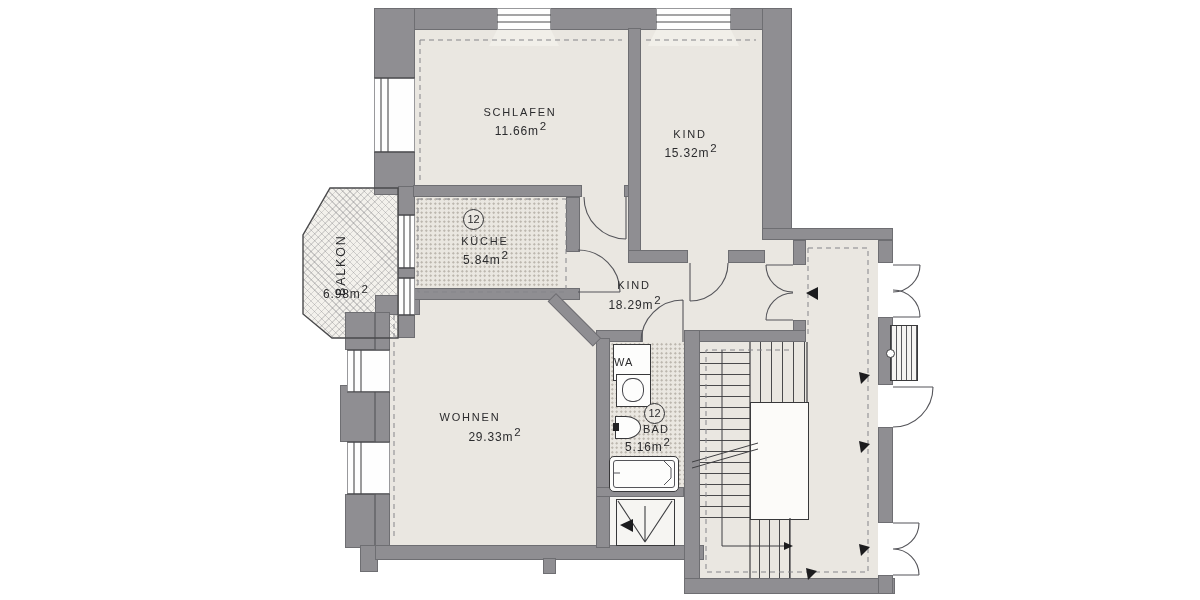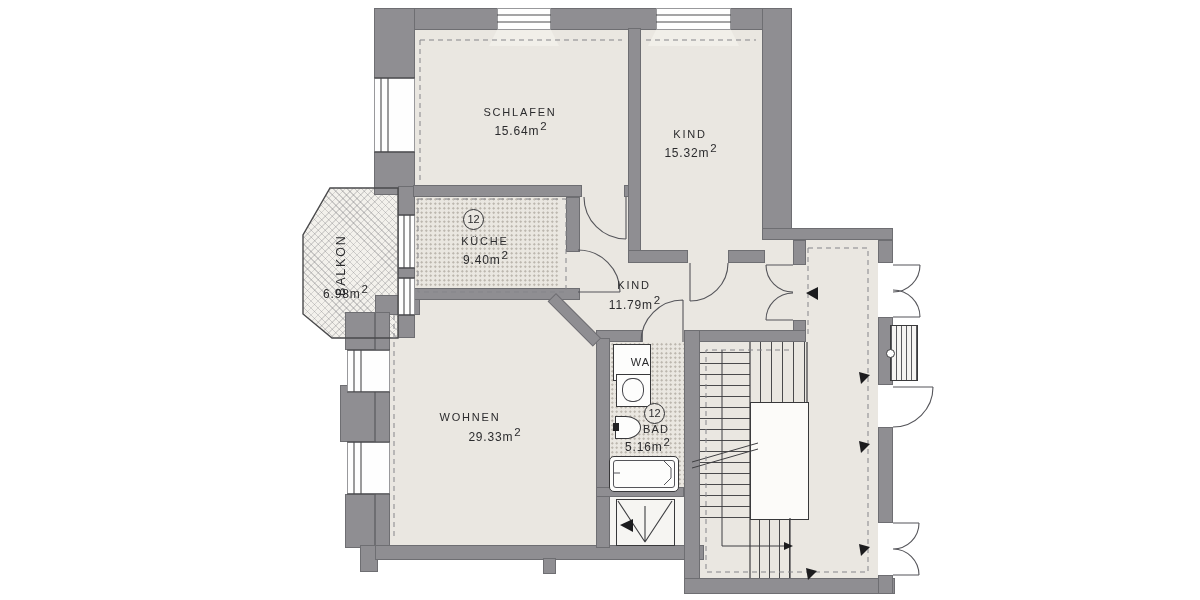--- a/index.html
+++ b/index.html
@@ -89,21 +89,21 @@
   <div class="diag" style="left:556px;top:293px;width:64px;height:12px"></div>
 
   <div class="win" style="left:497px;top:8px;width:54px;height:22px"></div>
   <div class="win" style="left:656px;top:8px;width:75px;height:22px"></div>
   <div class="win" style="left:374px;top:78px;width:41px;height:74px"></div>
   <div class="win" style="left:398px;top:215px;width:17px;height:53px"></div>
   <div class="win" style="left:398px;top:278px;width:17px;height:37px"></div>
   <div class="win" style="left:347px;top:350px;width:43px;height:42px"></div>
   <div class="win" style="left:347px;top:442px;width:43px;height:52px"></div>
 
-  <div class="fix" style="left:613px;top:344px;width:36px;height:35px;font-size:11px;letter-spacing:1px;color:#2b2b2d;text-align:right;line-height:35px">
+  <div class="fix" style="left:613px;top:344px;width:36px;height:35px;font-size:11px;letter-spacing:1px;color:#2b2b2d;text-align:left;line-height:35px">
     <span>WA</span>
   </div>
   <div class="fix" style="left:616px;top:374px;width:33px;height:31px">
     <div class="abs" style="left:5px;top:3px;width:20px;height:22px;border:1.1px solid #45454a;border-radius:45%;background:#fdfdfc"></div>
   </div>
   <div class="fix" style="left:615px;top:416px;width:24px;height:21px;border-radius:0 60% 60% 0/0 50% 50% 0"></div>
   <div class="abs" style="left:613px;top:423px;width:6px;height:8px;background:#222224"></div>
   <div class="fix" style="left:609px;top:456px;width:68px;height:34px;border-radius:5px">
     <div class="abs" style="left:3px;top:3px;right:3px;bottom:3px;border:1px solid #55555a;border-radius:3px"></div>
   </div>
@@ -161,34 +161,34 @@
       <polygon points="633,519 633,532 620,525"></polygon>
       <polygon points="784,542 793,546 784,550"></polygon>
       <polygon points="859,372 870,375 861,384"></polygon>
       <polygon points="859,441 870,444 861,453"></polygon>
       <polygon points="859,544 870,547 861,556"></polygon>
       <polygon points="806,568 817,571 808,580"></polygon>
     </g>
   </svg>
 
   <div class="label" style="left:460px;top:106px;width:120px">SCHLAFEN</div>
-  <div class="area" style="left:460px;top:124px;width:120px"><span>15.64</span><span>m</span><span class="sup">2</span></div>
+  <div class="area" style="left:460px;top:124px;width:120px"><span>11.66</span><span>m</span><span class="sup">2</span></div>
 
   <div class="label" style="left:640px;top:128px;width:100px">KIND</div>
   <div class="area" style="left:640px;top:146px;width:100px"><span>15.32</span><span>m</span><span class="sup">2</span></div>
 
   <div class="badge" style="left:463px;top:209px">12</div>
   <div class="label" style="left:430px;top:235px;width:110px">KÜCHE</div>
-  <div class="area" style="left:430px;top:253px;width:110px"><span>9.40</span><span>m</span><span class="sup">2</span></div>
+  <div class="area" style="left:430px;top:253px;width:110px"><span>5.84</span><span>m</span><span class="sup">2</span></div>
 
   <div class="vlabel" style="left:334px;top:224px;height:72px">BALKON</div>
   <div class="area" style="left:318px;top:287px;width:54px"><span>6.98</span><span>m</span><span class="sup">2</span></div>
 
   <div class="label" style="left:600px;top:279px;width:68px">KIND</div>
-  <div class="area" style="left:600px;top:298px;width:68px"><span>11.79</span><span>m</span><span class="sup">2</span></div>
+  <div class="area" style="left:600px;top:298px;width:68px"><span>18.29</span><span>m</span><span class="sup">2</span></div>
 
   <div class="label" style="left:423px;top:411px;width:94px">WOHNEN</div>
   <div class="area" style="left:447px;top:430px;width:94px"><span>29.33</span><span>m</span><span class="sup">2</span></div>
 
   <div class="badge" style="left:644px;top:403px">12</div>
   <div class="label" style="left:634px;top:423px;width:44px;letter-spacing:1.2px">BAD</div>
   <div class="area" style="left:617px;top:440px;width:60px"><span>5.16</span><span>m</span><span class="sup">2</span></div>
 
 </div>
 

